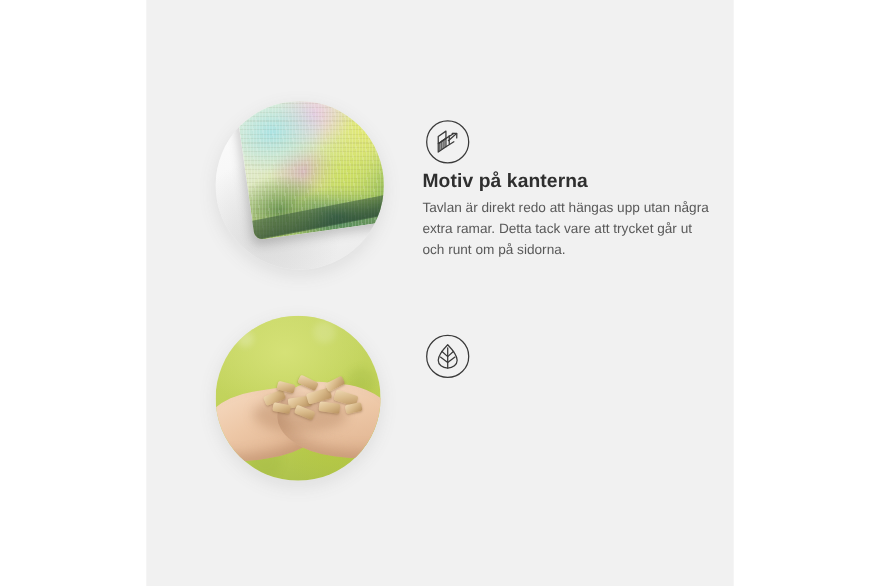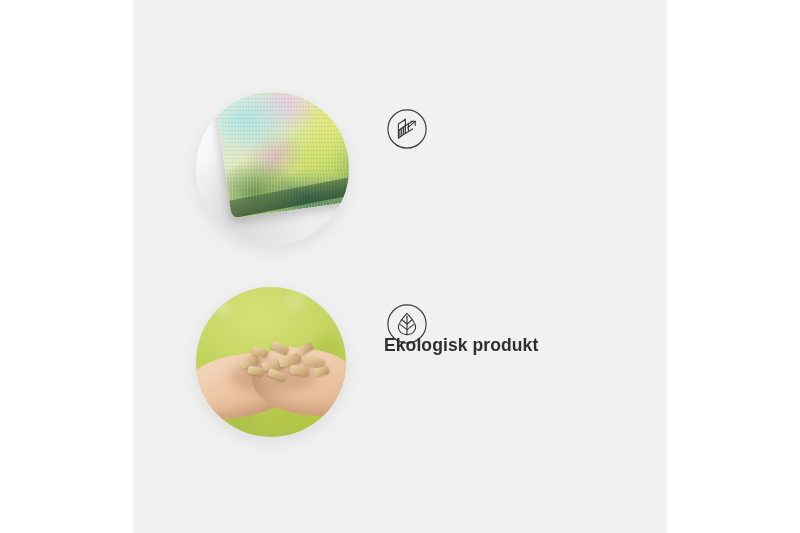--- a/index.html
+++ b/index.html
@@ -251,20 +251,22 @@
             <path d="M13.9 21.6 L13.9 28.6 M15.7 20.4 L15.7 27.4 M17.6 19.1 L17.6 26.1"></path>
             <path d="M19.4 17.8 L26.6 13.3"></path>
             <path d="M19.4 25.4 L26.6 20.9"></path>
             <path d="M22.4 15.4 L22.4 22.8"></path>
             <path d="M21.6 19.9 L28.8 13.6"></path>
             <path d="M25.1 13.3 L29.3 13.2 L29.2 17.4"></path>
           </svg>
         </div>
 
         <div class="text-block tb-1">
+          <h3 class="feature-title">Motiv på kanterna</h3>
+          <p class="feature-desc">Tavlan är direkt redo att hängas upp utan några extra ramar. Detta tack vare att trycket går ut och runt om på sidorna.</p>
         </div>
 
       </div>
 
       <div class="feature feature-2">
 
         <div class="photo-wrap">
           <div class="photo photo-2">
             <div class="eco-scene">
               <div class="grass-blur"></div>
@@ -292,21 +294,20 @@
           <svg width="42" height="42" viewBox="0 0 42 42" fill="none" stroke="#3a3a3a" stroke-width="1.15" stroke-linecap="round" stroke-linejoin="round">
             <circle cx="21" cy="21" r="19.1"></circle>
             <path d="M21 10.4 C 14.6 17.0 12.4 21.0 12.4 24.6 C 12.4 28.6 16.2 31.6 21 31.6 C 25.8 31.6 29.6 28.6 29.6 24.6 C 29.6 21.0 27.4 17.0 21 10.4 Z"></path>
             <path d="M21 13.2 L21 31.6"></path>
             <path d="M21 21.2 L15.6 16.4 M21 21.2 L26.4 16.4"></path>
             <path d="M21 26.6 L14.4 21.6 M21 26.6 L27.6 21.6"></path>
           </svg>
         </div>
 
         <div class="text-block tb-2">
-          <h3 class="feature-title">Ekologisk produkt</h3>
         </div>
 
       </div>
 
     </div>
   </div>
 
 </div>
 
 </body></html>

